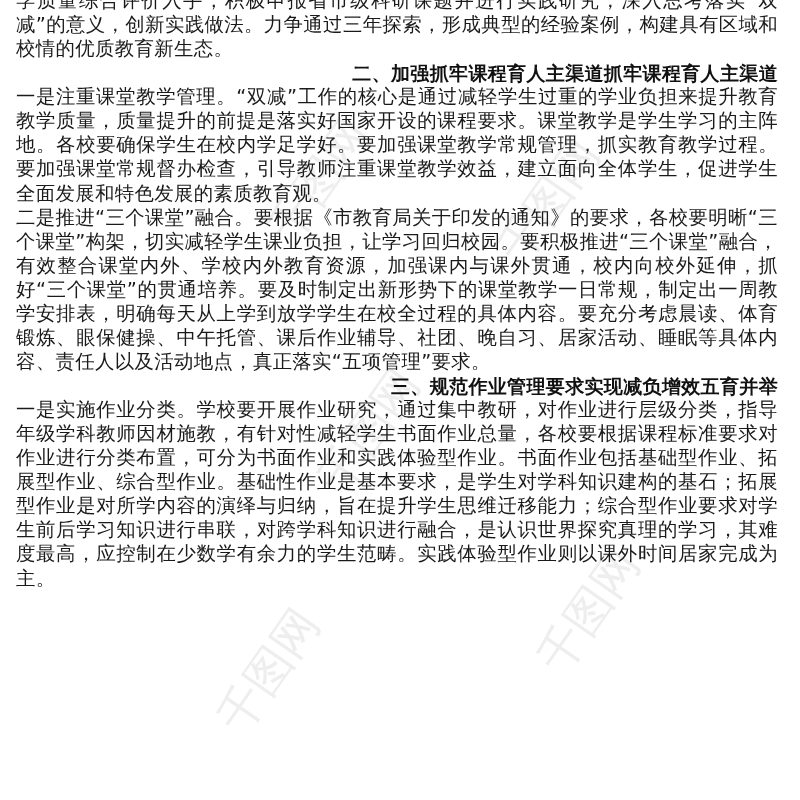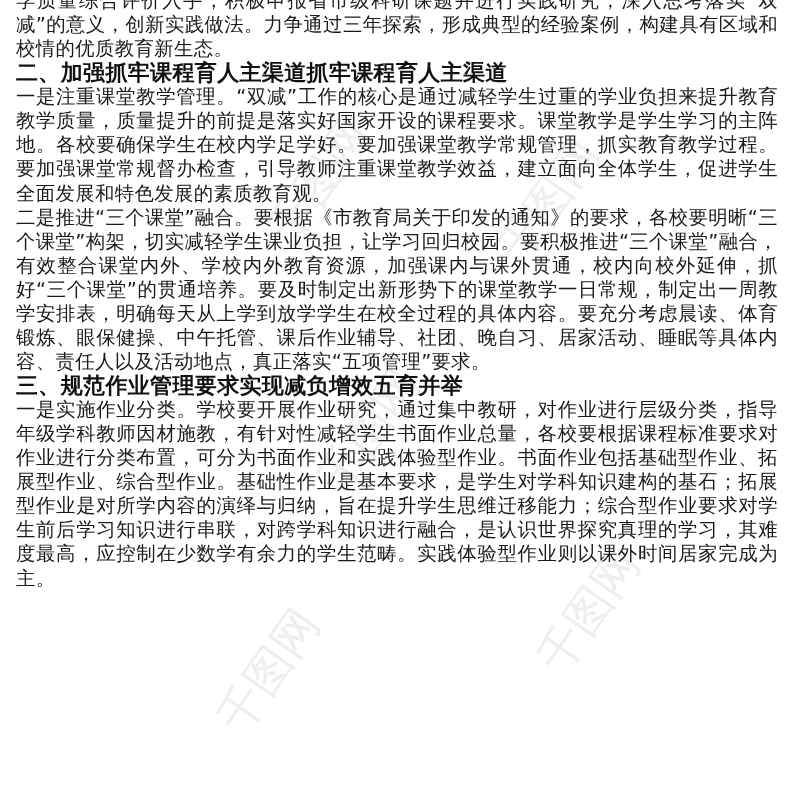--- a/index.html
+++ b/index.html
@@ -24,24 +24,25 @@
       color: #1a1a1a;
       letter-spacing: 0.35px;
     }
     .page p {
       margin: 0;
       text-align: justify;
       text-align-last: left;
     }
     .page h2 {
       margin: 0;
-      font-size: 22px;
+      font-size: 19px;
       font-weight: bold;
       line-height: 24.06px;
       color: #111;
+      text-align: right;
     }
     .watermark {
       position: absolute;
       color: rgba(160,160,160,0.18);
       font-family: "DejaVu Sans", sans-serif;
       font-size: 46px;
       transform: rotate(-55deg);
       pointer-events: none;
       white-space: nowrap;
     }

